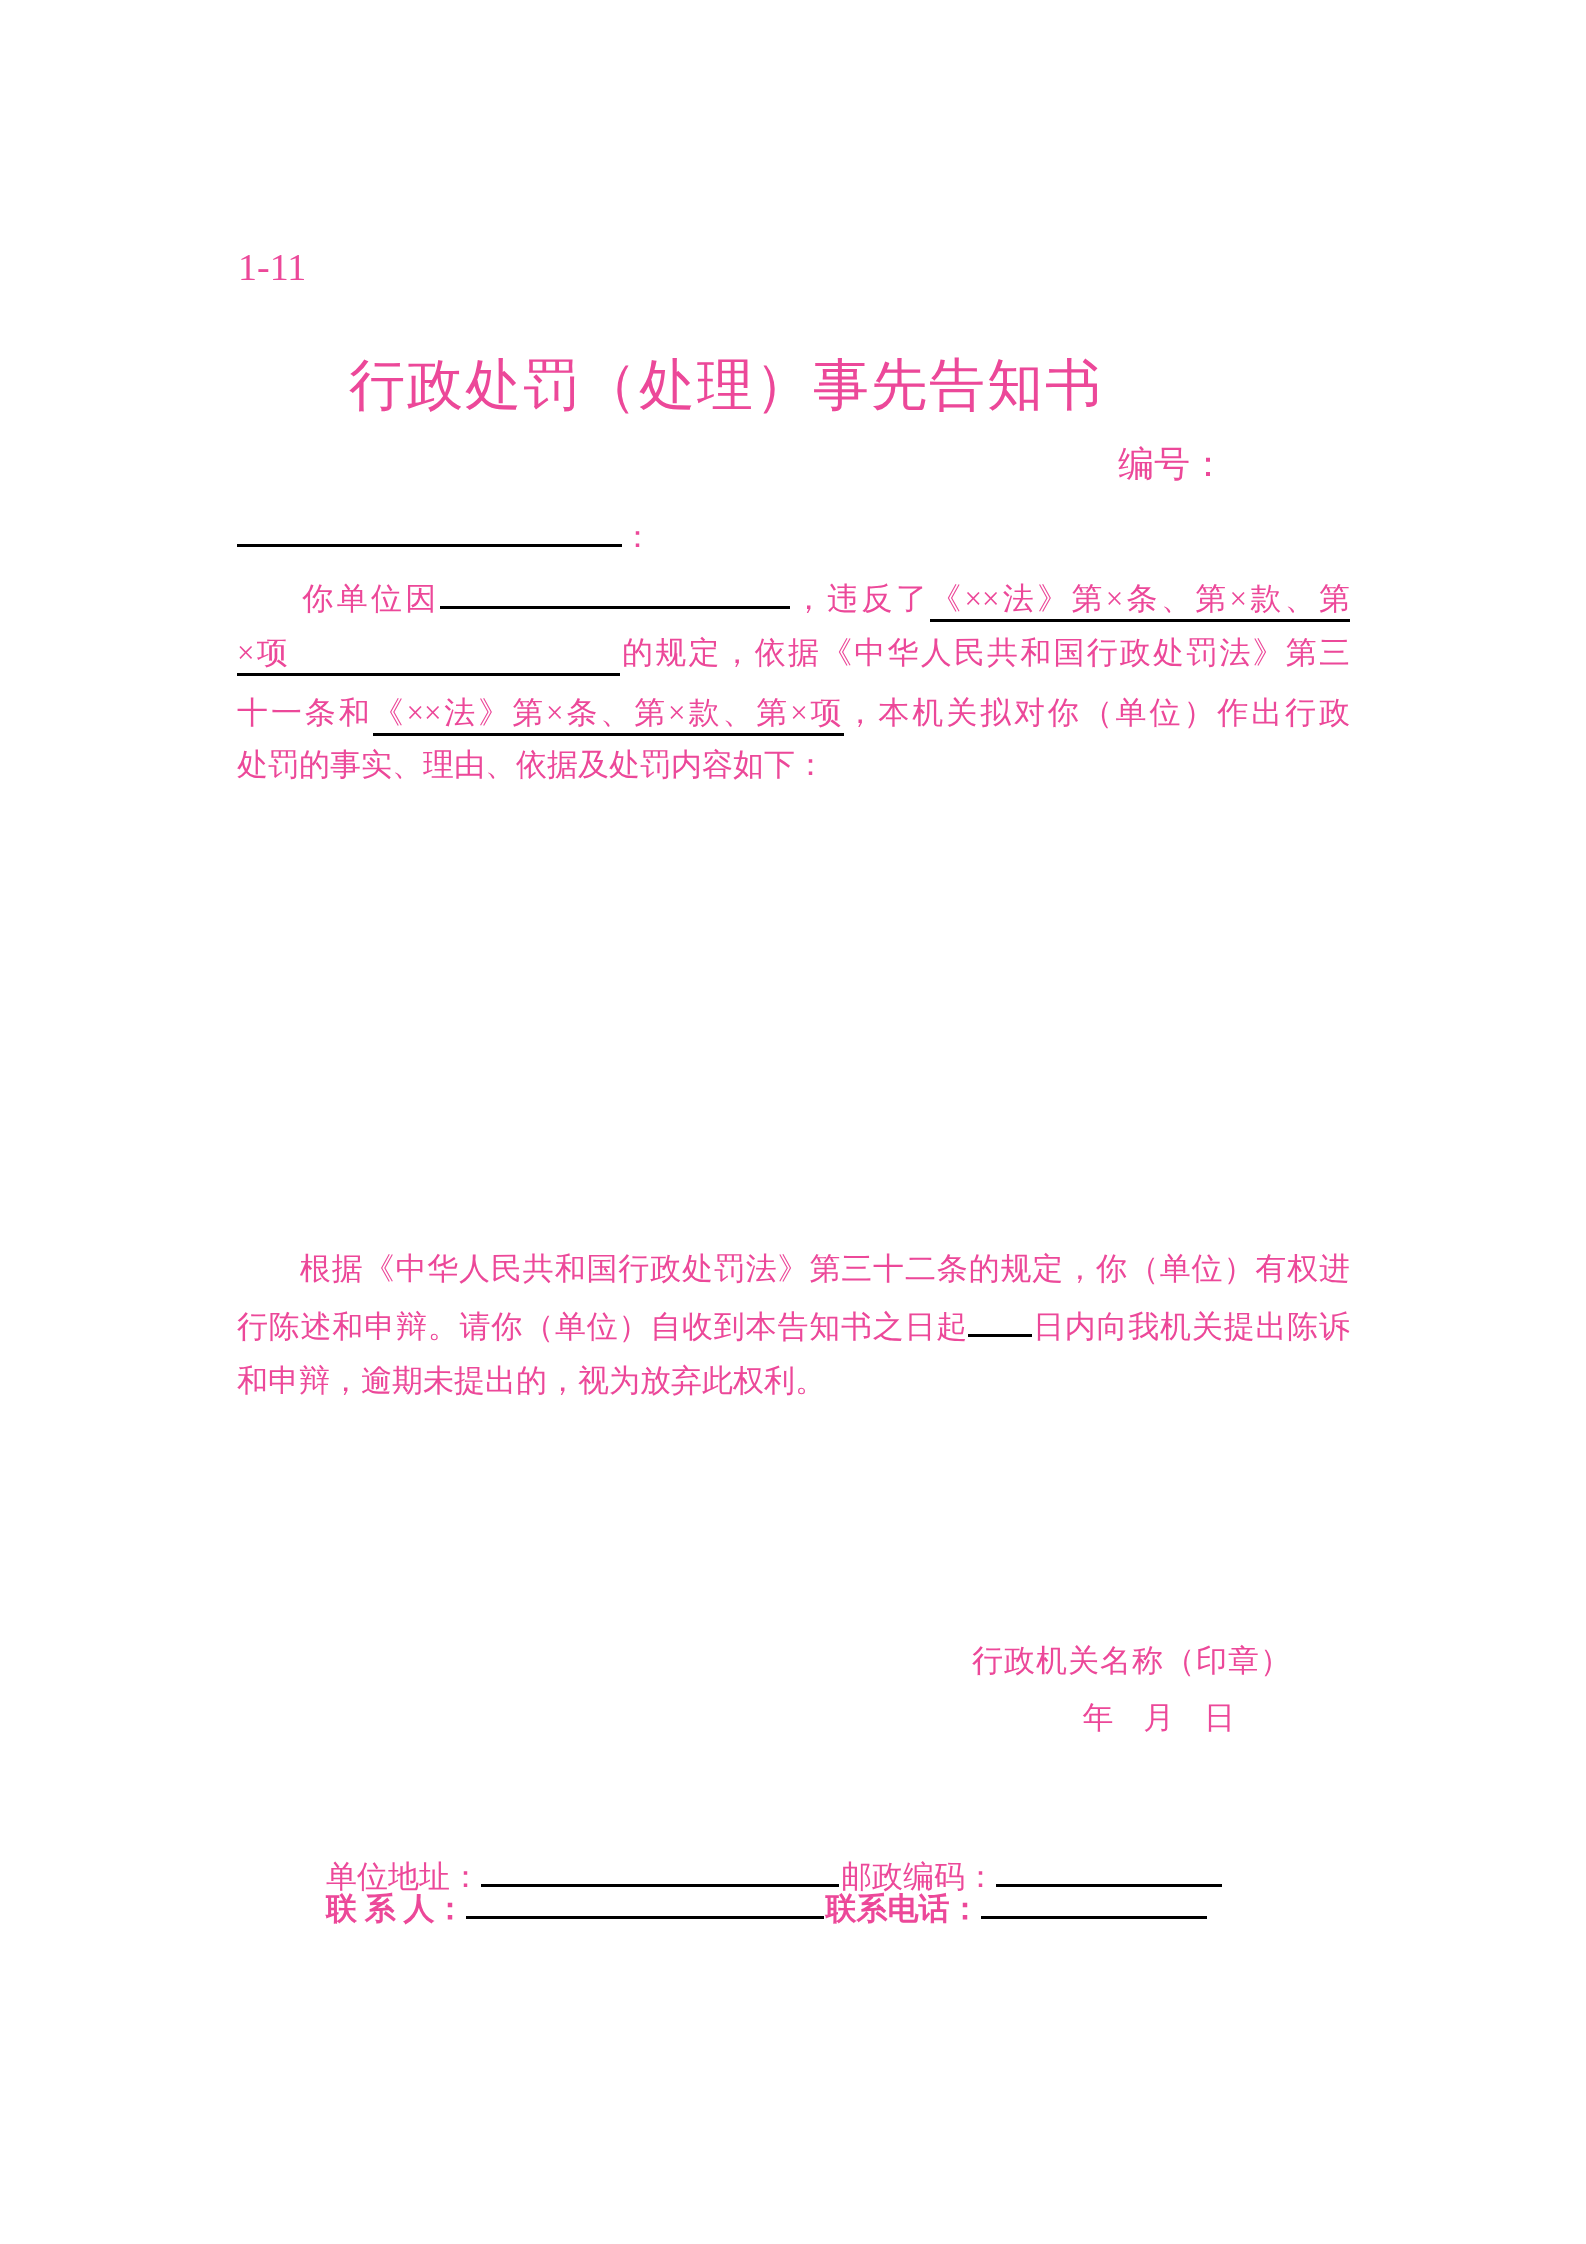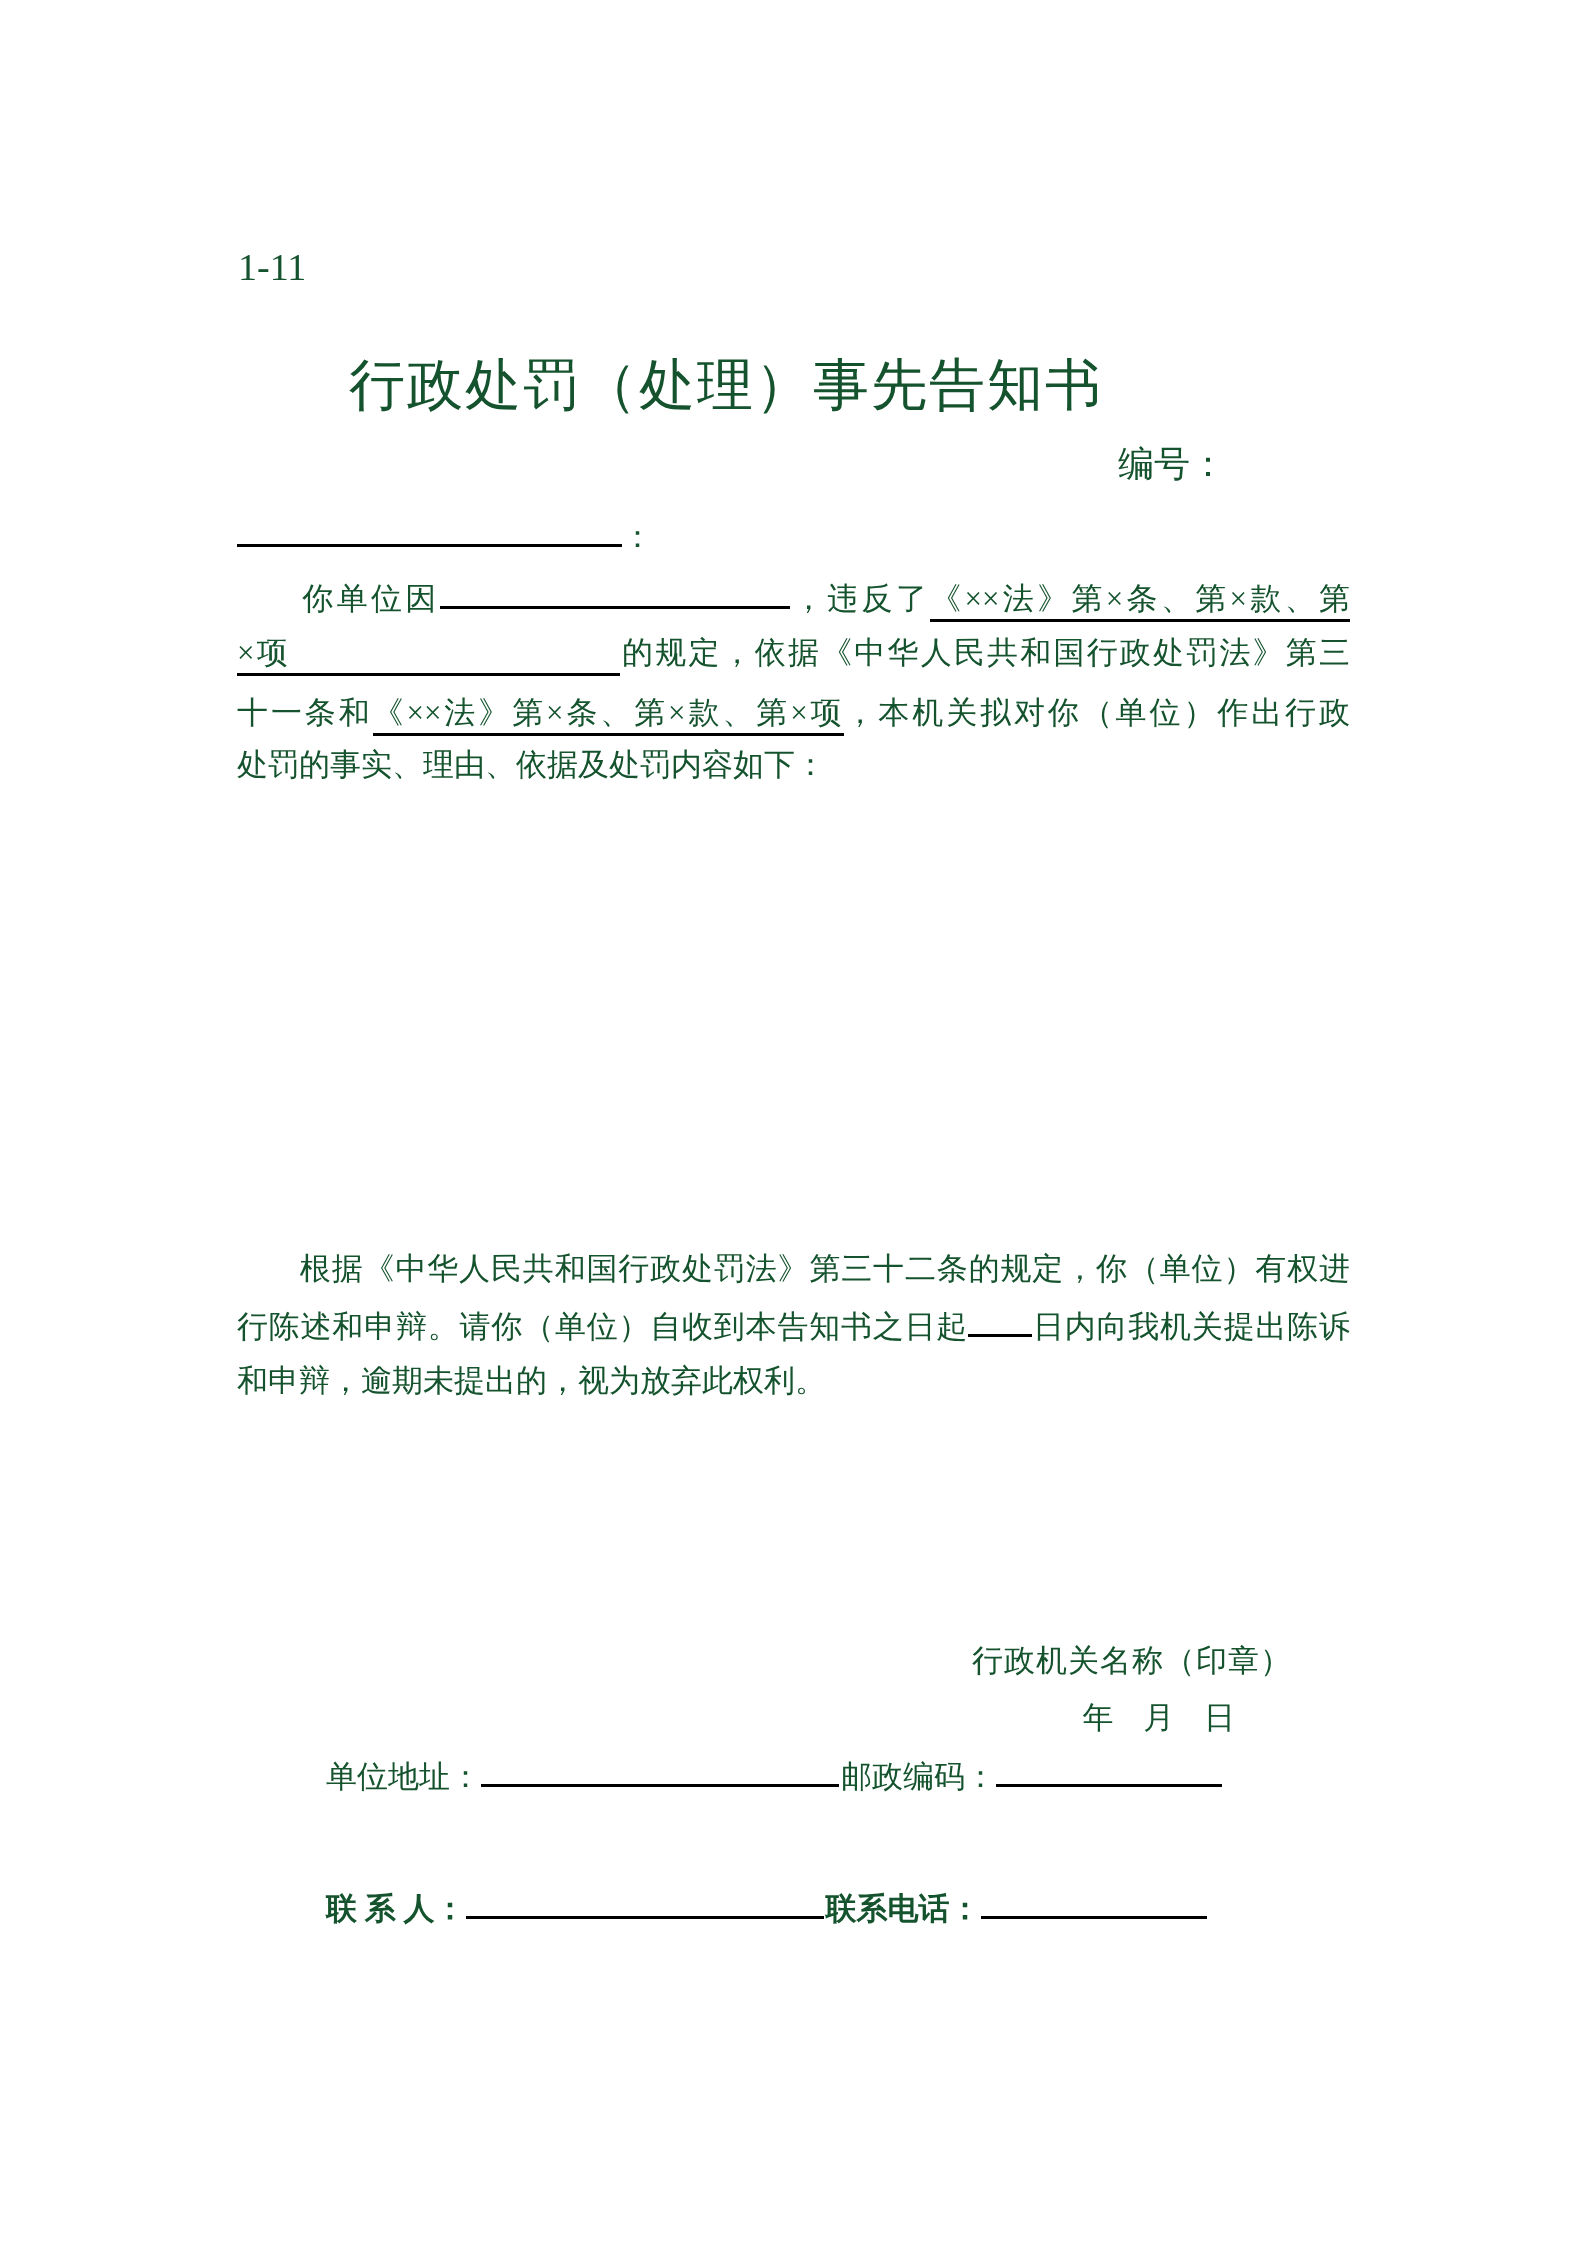--- a/index.html
+++ b/index.html
@@ -1,21 +1,21 @@
 <!DOCTYPE html>
 <html><head>
 <meta charset="utf-8">
 <style>
   html, body { margin: 0; padding: 0; background: #ffffff; }
   #page {
     position: relative;
     width: 1586px;
     height: 2244px;
     background: #ffffff;
-    color: #14532d;
+    color: #ec4899;
     font-family: "Liberation Serif", "DejaVu Serif", serif;
     overflow: hidden;
   }
   .abs { position: absolute; }
 
   #doc-code {
     left: 238px; top: 245px;
     font-size: 38px;
   }
   #doc-title {
@@ -71,21 +71,21 @@
     font-size: 31px;
     word-spacing: 22px;
     text-align: center;
   }
 
   .footline {
     left: 326px;
     font-size: 31px;
     white-space: nowrap;
   }
-  #foot-row1 { top: 1752px; }
+  #foot-row1 { top: 1852px; }
   #foot-row2 { top: 1884px; font-weight: bold; }
   .footline .blank { height: 32px; }
   .blank-wide { width: 358px; }
   .blank-narrow { width: 226px; }
   .footline .lbl2 { margin-left: 2px; }
 </style>
 </head>
 <body>
 
 <div id="page">

